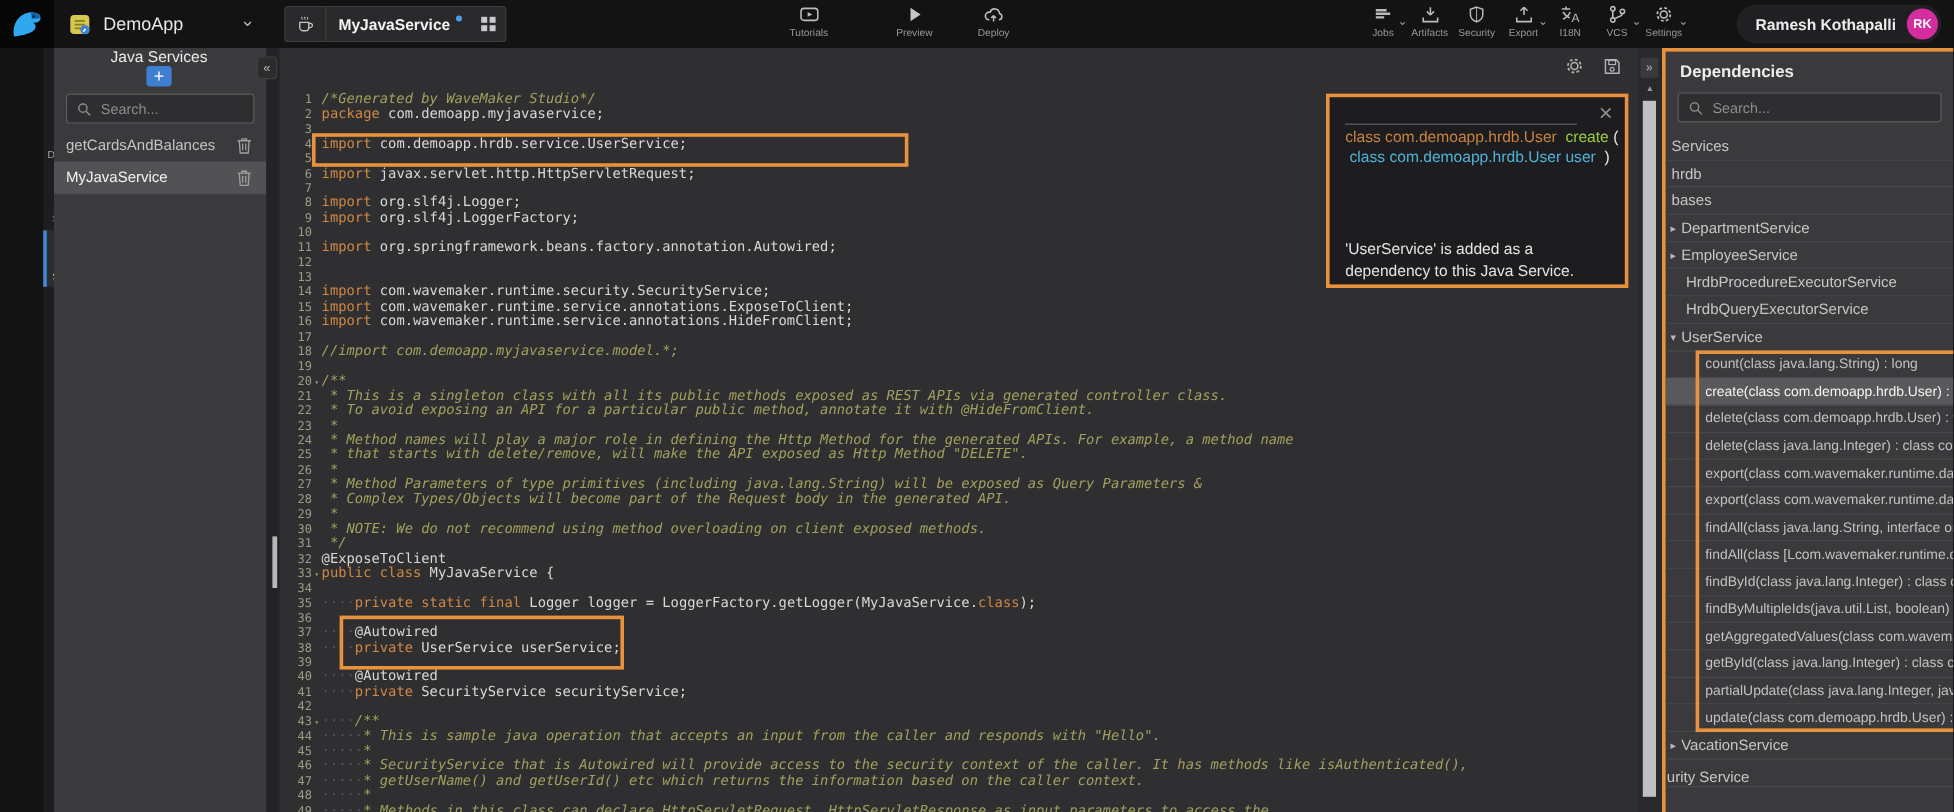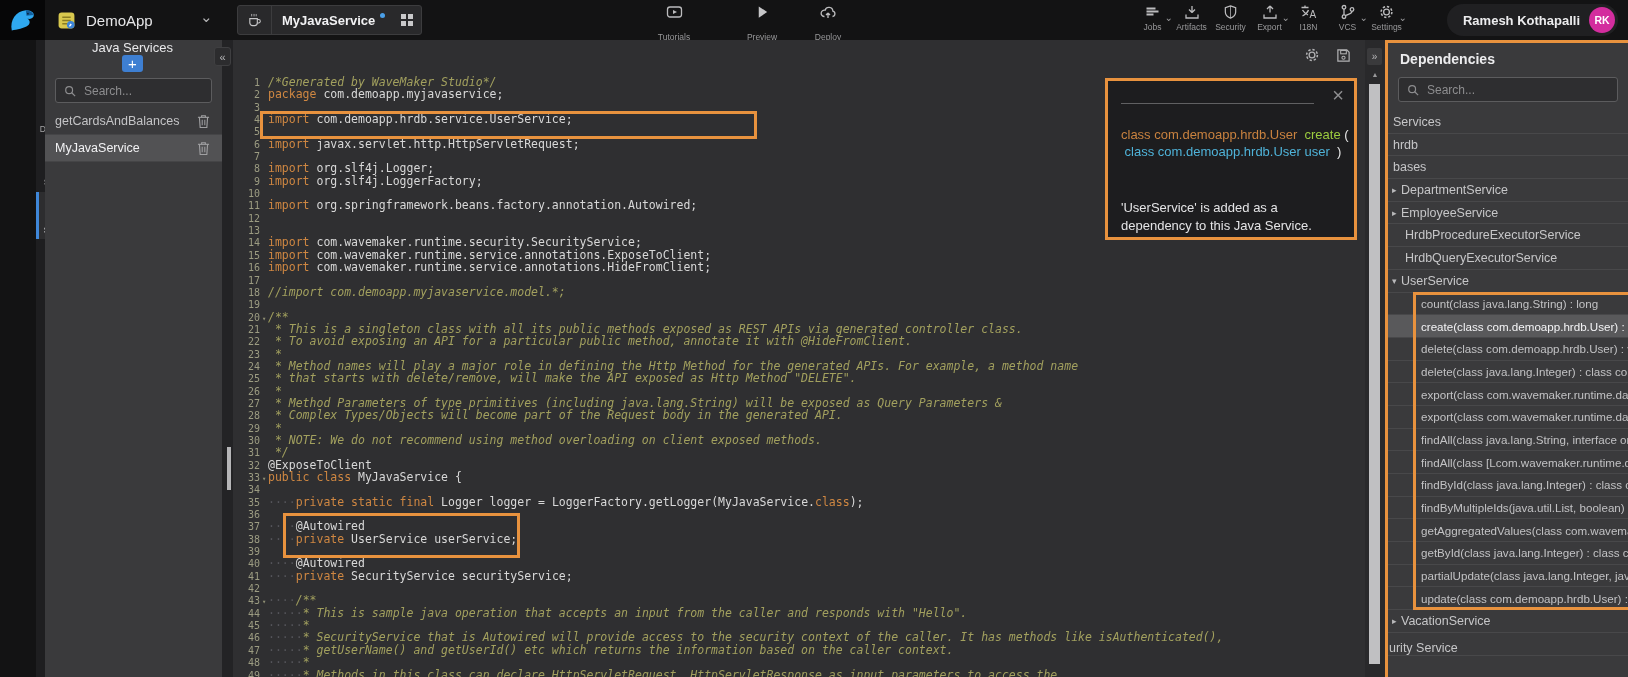--- a/index.html
+++ b/index.html
@@ -14,21 +14,21 @@
   .proj-name{font-size:15px;color:#e6e6e8;}
   .proj-chevron{position:absolute;left:200px;top:8px;color:#b6b6b8;font-size:15px;}
   .tab{position:absolute;left:237px;top:5px;width:185px;height:30px;background:#29292b;
        border:1px solid #3c3c3e;border-radius:3px;display:flex;align-items:center;}
   .tab-cup{width:34px;display:flex;align-items:center;justify-content:center;
            border-right:1px solid #3c3c3e;height:100%;}
   .tab-label{font-size:13px;font-weight:bold;color:#f2f2f4;margin-left:10px;}
   .tab-dot{width:5px;height:5px;border-radius:50%;margin:0 0 10px 5px;}
   .tab-grid{margin-left:auto;margin-right:7px;display:flex;}
   .ctools{position:absolute;left:650px;top:4px;display:flex;gap:18px;}
-  .ctool{width:48px;display:flex;flex-direction:column;align-items:center;gap:12px;}
+  .ctool{width:48px;display:flex;flex-direction:column;align-items:center;gap:2px;}
   .ctool:first-child{margin-right:22px;}
   .tool-lb{font-size:8.5px;color:#98989a;white-space:nowrap;}
   .rtools{position:absolute;right:222px;top:4px;display:flex;}
   .rtool{width:39px;display:flex;flex-direction:column;align-items:center;gap:2px;position:relative;}
   .rtool .chev{position:absolute;right:-1px;top:8px;font-size:10px;color:#9a9a9c;}
   .user-pill{position:absolute;right:10px;top:4px;height:32px;border-radius:16px;background:#202022;
              display:flex;align-items:center;padding-left:16px;gap:9px;}
   .user-name{font-size:13px;font-weight:600;color:#ececee;}
   .avatar{width:26px;height:26px;border-radius:50%;display:flex;align-items:center;justify-content:center;
           color:#fff;font-size:10.5px;font-weight:bold;margin-right:3px;}
@@ -71,21 +71,21 @@
   .tk-c{color:#a2a05e;font-style:italic;}
   .tk-w{color:#55555a;}
   .hl{position:absolute;border:3px solid #e8923e;pointer-events:none;}
   .hl-import{left:38px;top:71px;width:497px;height:28px;}
   .hl-autowired{left:61px;top:473px;width:237px;height:45px;}
   
   .popup{position:absolute;left:883px;top:38px;width:252px;height:162px;background:#1d1d1f;
          border:3px solid #e8923e;}
   .popup-x{position:absolute;right:10px;top:4px;font-size:20px;color:#8e8e90;cursor:pointer;line-height:1;}
   .popup-div{position:absolute;left:13px;right:40px;top:22px;border-top:1px solid #606062;}
-  .sig{position:absolute;left:13px;top:45px;font-size:13px;line-height:17px;white-space:pre;}
+  .sig{position:absolute;left:13px;top:24px;font-size:13px;line-height:17px;white-space:pre;}
   .msg{position:absolute;left:13px;top:118px;right:10px;font-size:13px;color:#e4e4e6;line-height:18px;}
   
   .vstrip{position:absolute;left:1365px;top:40px;width:20px;height:637px;background:#29292b;}
   .expand-btn{position:absolute;left:2px;top:8px;width:15px;height:17px;background:#3a3a3c;border-radius:2px;
               color:#b9b9bb;font-size:10px;display:flex;align-items:center;justify-content:center;cursor:pointer;}
   .up-arrow{position:absolute;left:0;top:31px;width:20px;text-align:center;font-size:7px;color:#98989a;}
   .vthumb{position:absolute;left:4px;top:44px;width:11px;height:580px;background:#c0c0c2;}
   
   .deps{position:absolute;left:1385px;top:40px;width:243px;height:637px;background:#3a3a3c;
         border-left:3px solid #e8923e;border-top:3px solid #e8923e;overflow:hidden;}

